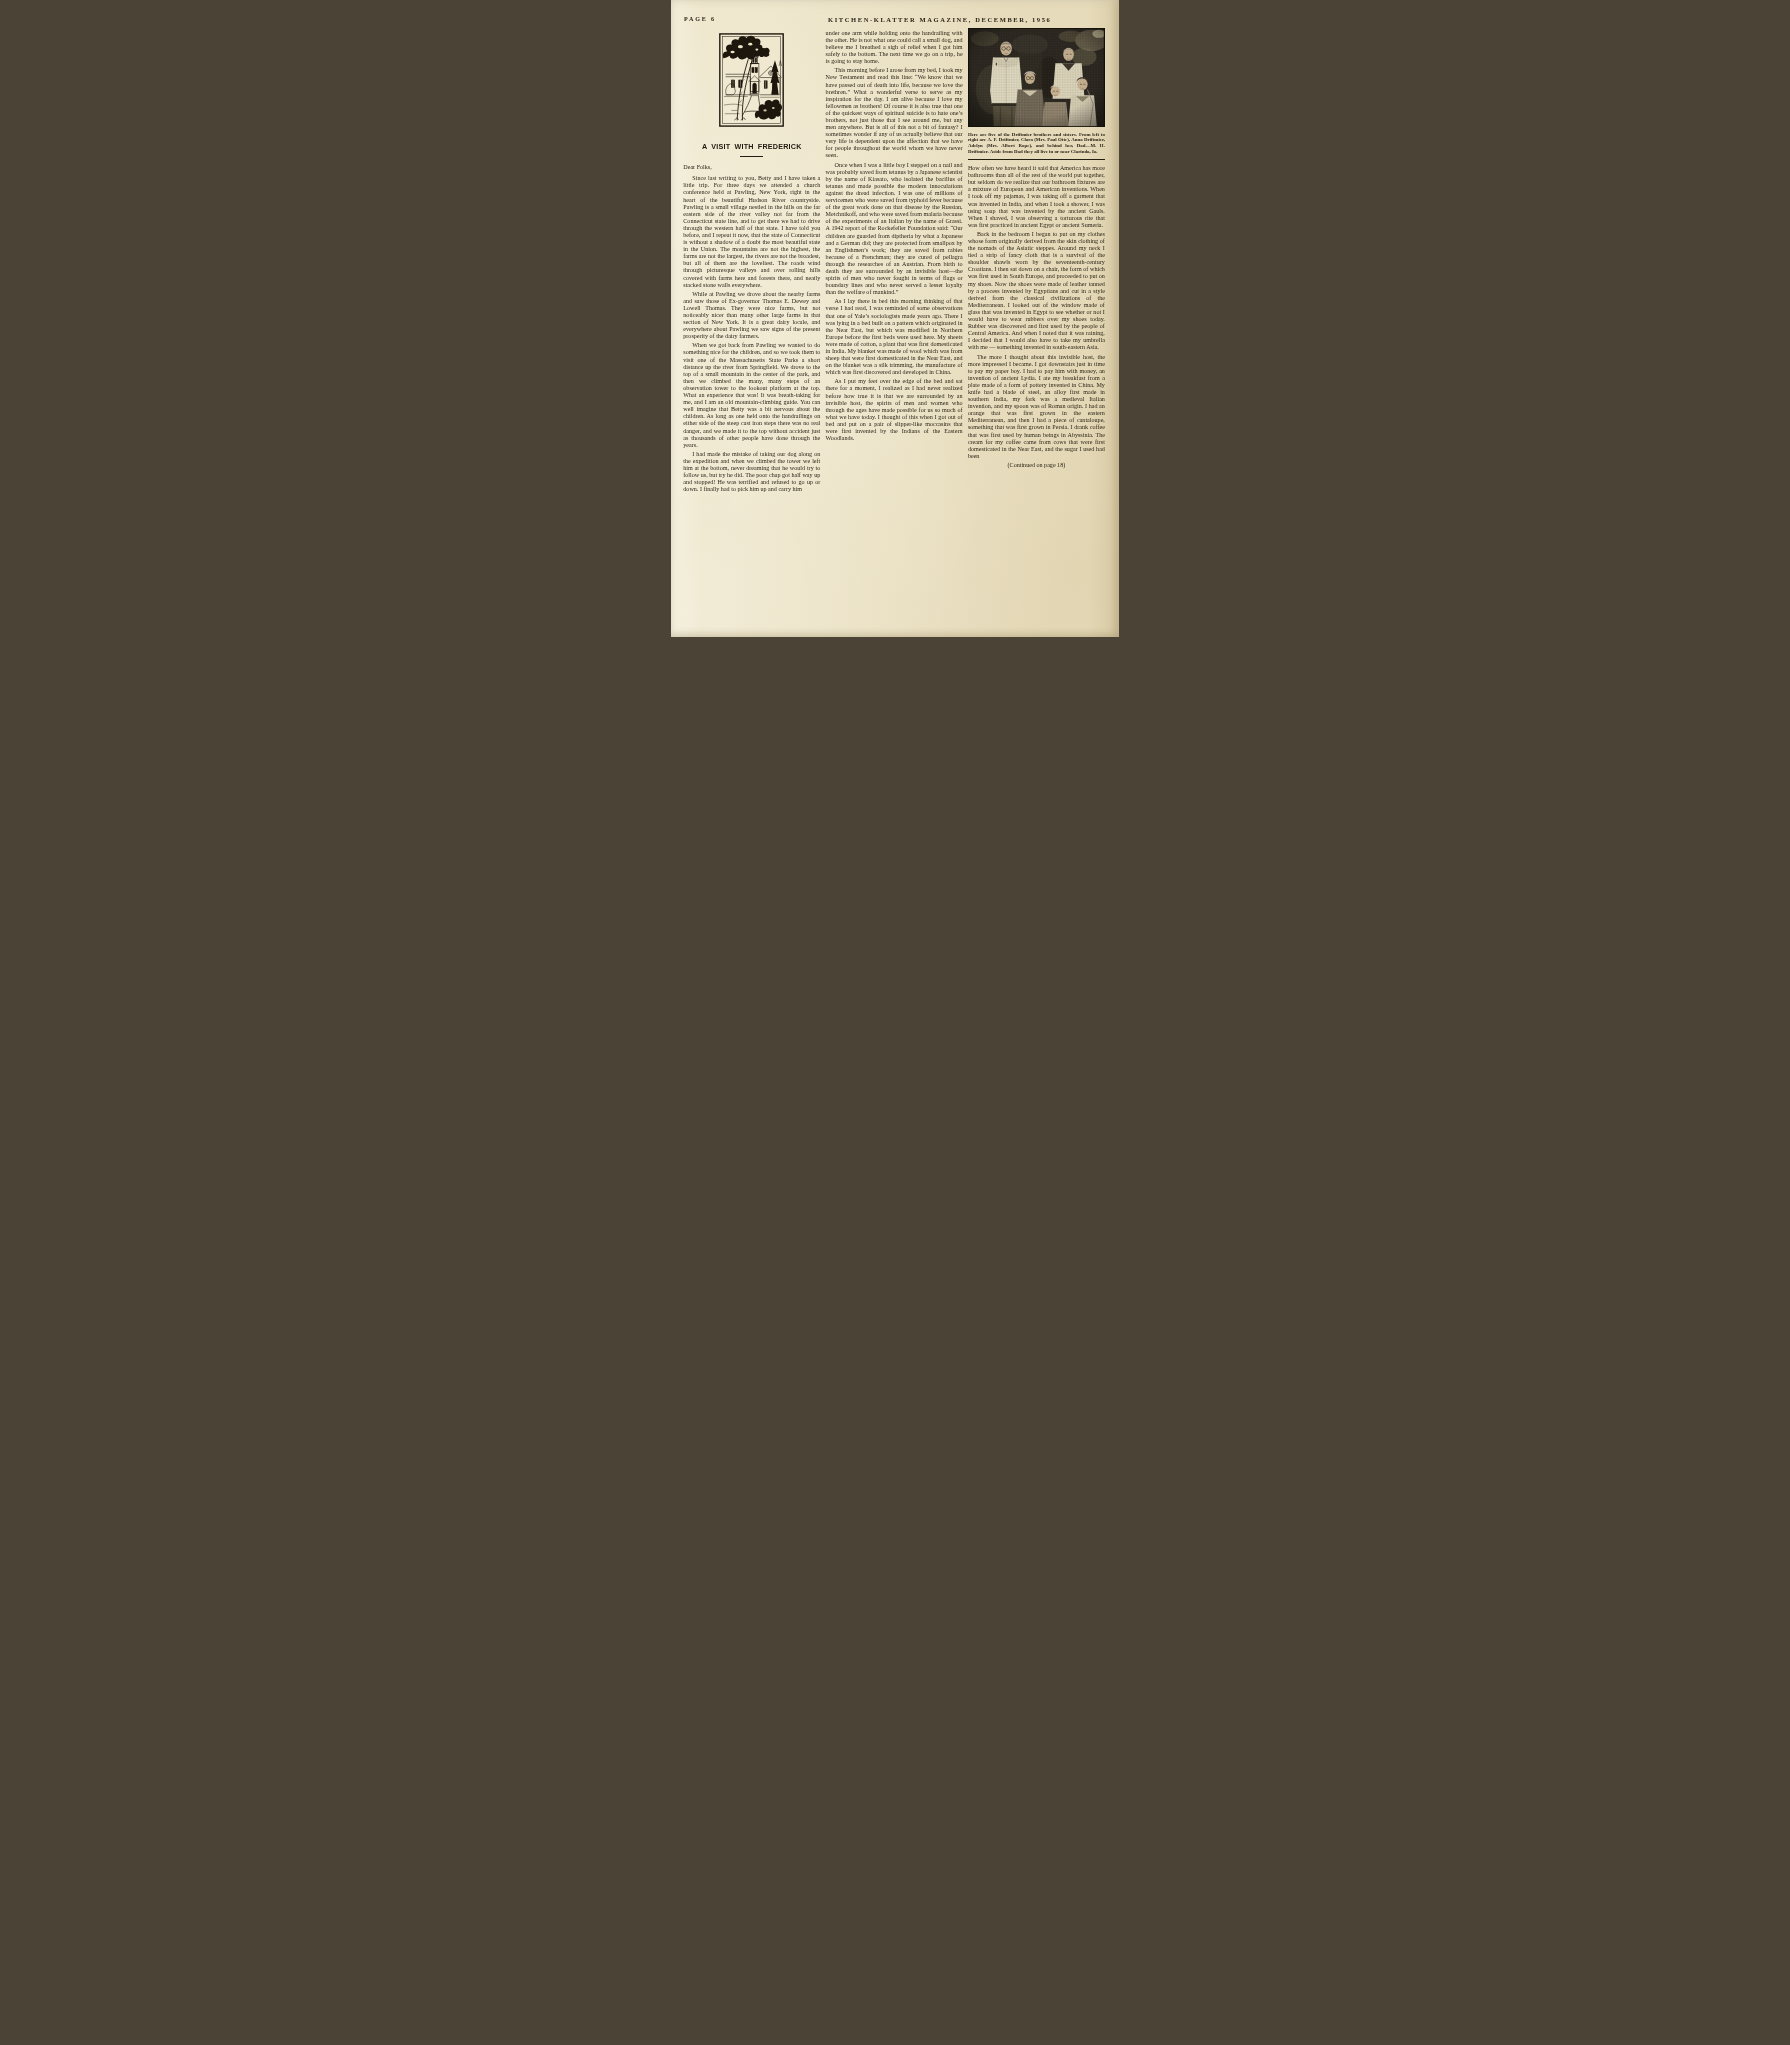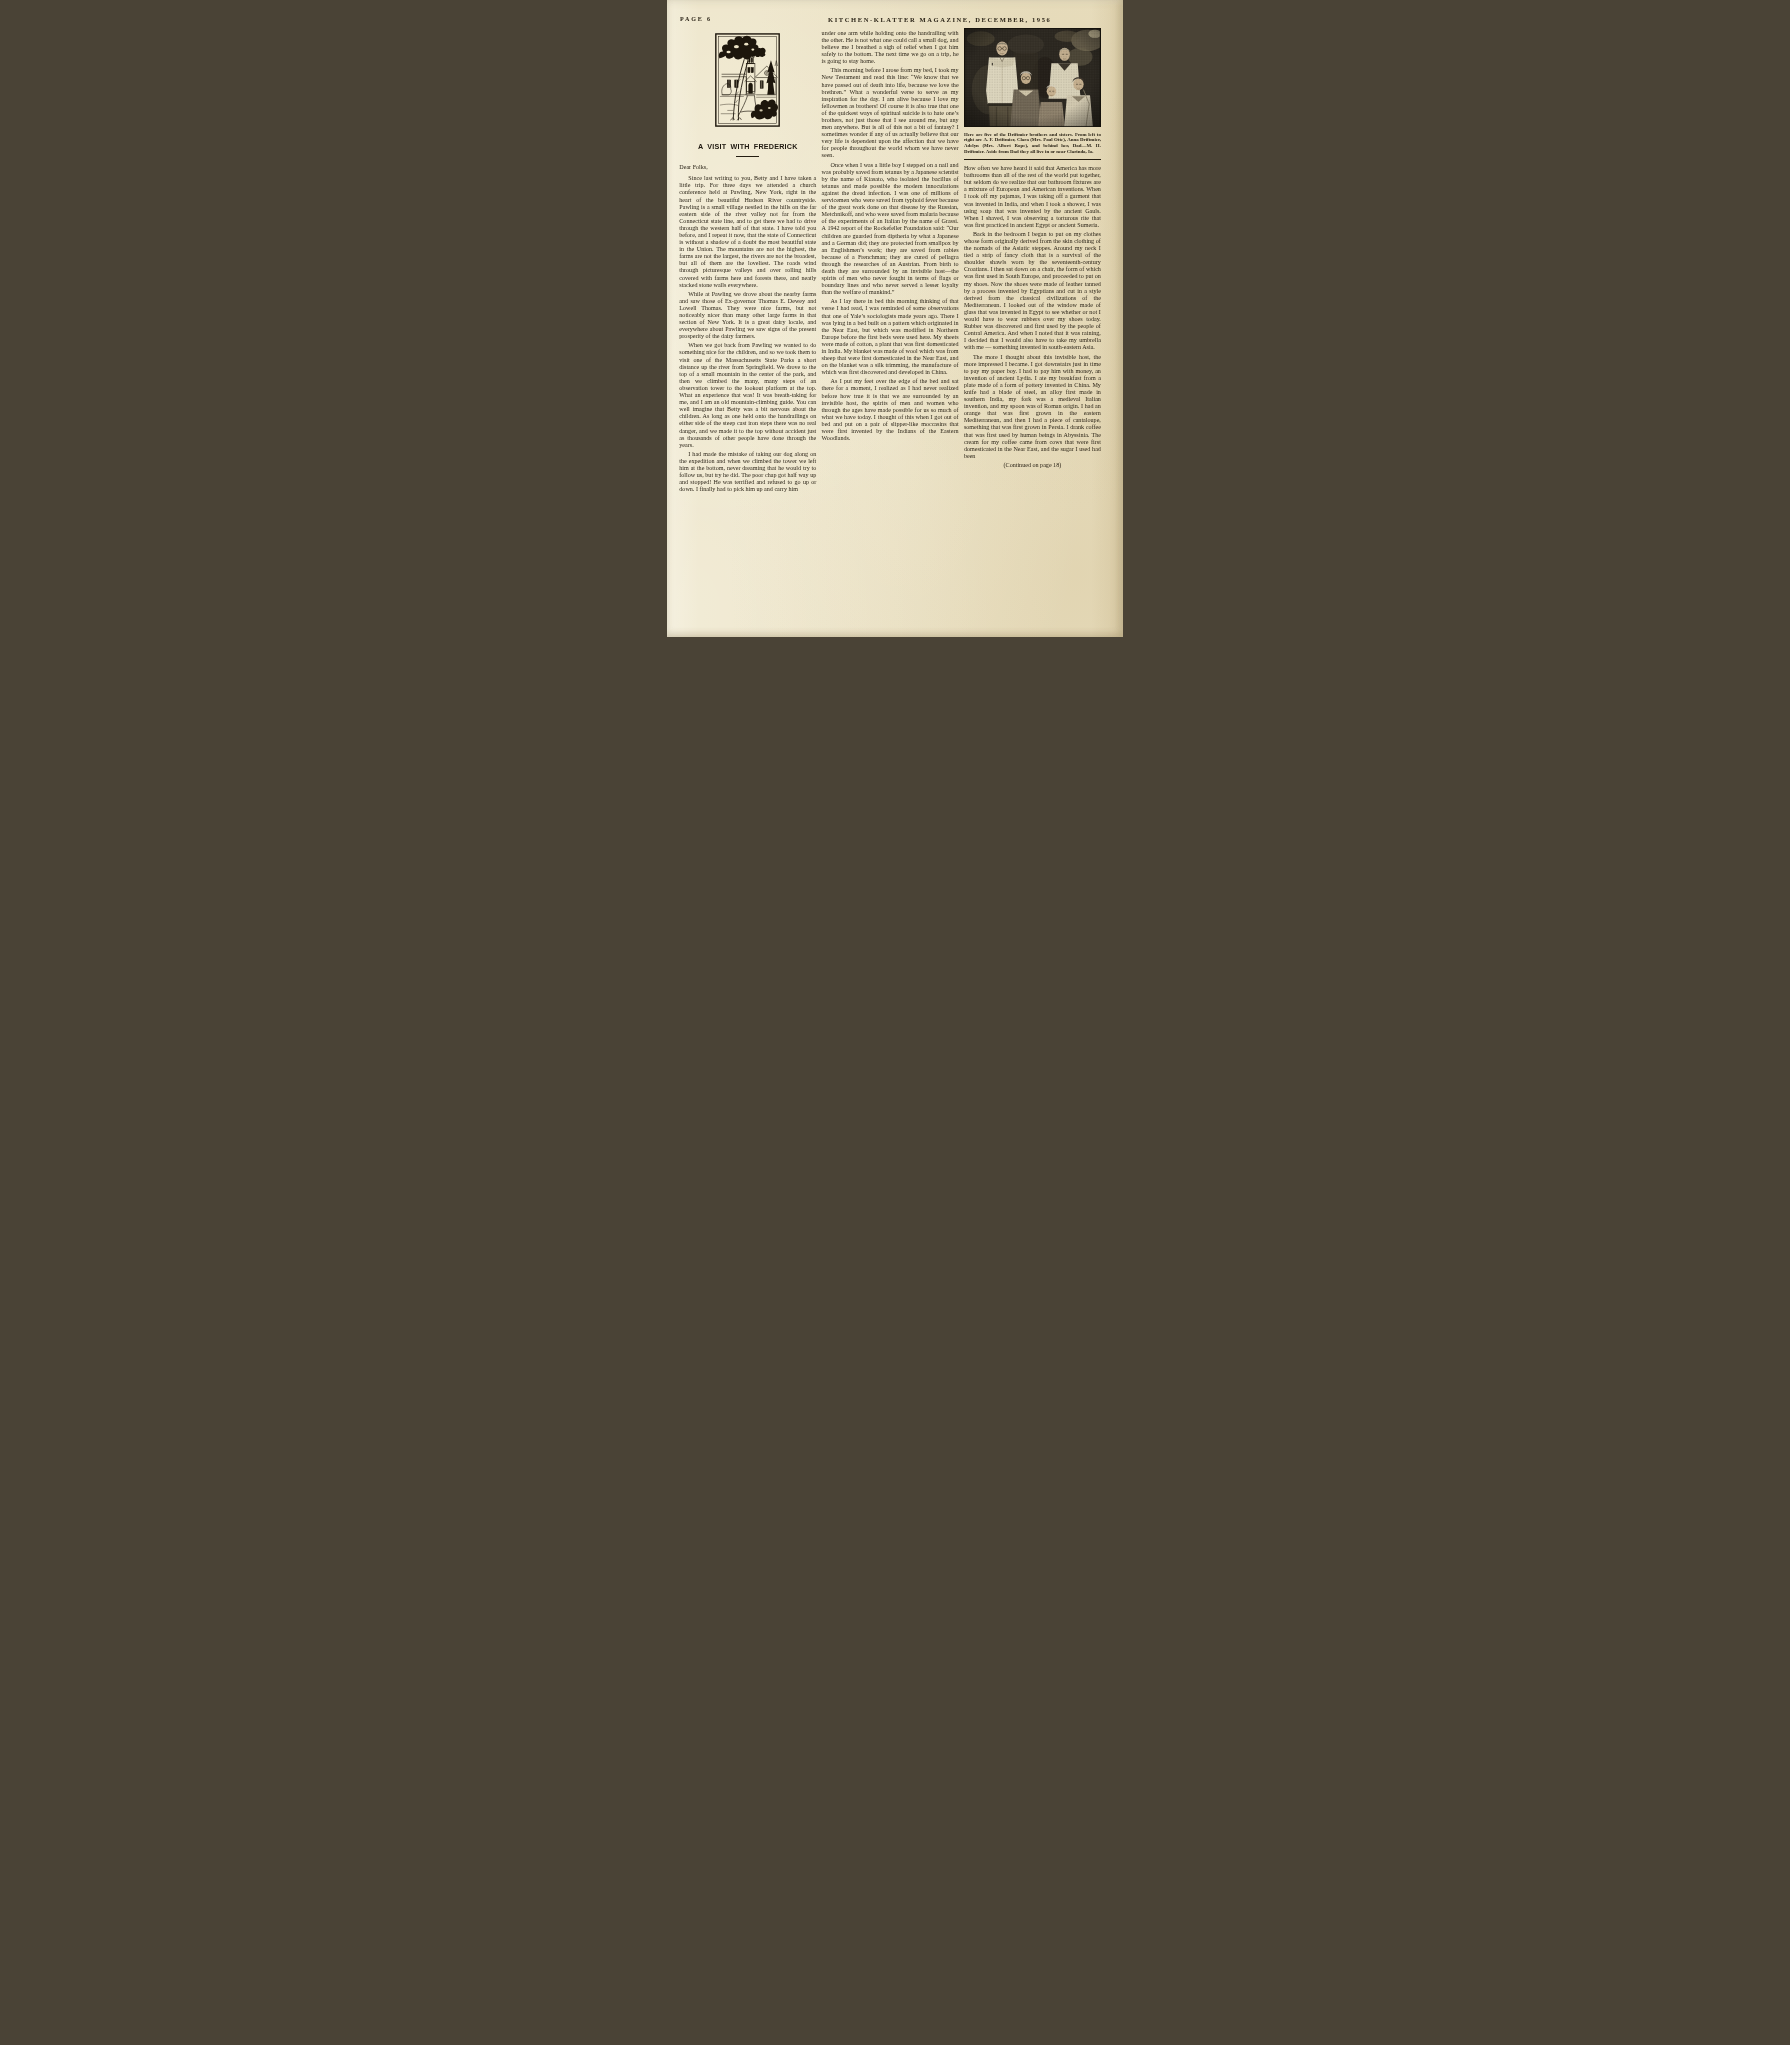--- a/index.html
+++ b/index.html
@@ -9,21 +9,20 @@
     background-image:
       radial-gradient(ellipse at 12% 28%, rgba(255,255,248,0.30), transparent 55%),
       radial-gradient(ellipse at 50% 70%, rgba(255,252,238,0.18), transparent 60%),
       radial-gradient(ellipse at 88% 10%, rgba(206,186,138,0.22), transparent 55%),
       radial-gradient(ellipse at 90% 90%, rgba(198,176,126,0.28), transparent 60%),
       radial-gradient(ellipse at 4% 96%, rgba(255,255,250,0.30), transparent 50%),
       linear-gradient(90deg, rgba(255,255,250,0.28), transparent 7%, transparent 93%, rgba(178,156,108,0.25));
     box-shadow: inset -4.1px 0 9px rgba(120,100,58,0.22), inset 0 -3.3px 7.4px rgba(120,100,58,0.16), inset 0 2.5px 5.7px rgba(255,255,248,0.25);
     font-family:"Liberation Serif", serif;
     color:#261f13;
-    padding-left:8px;
   }
   .header { position:absolute; top:15.5px; left:0; right:0; height:10.6px; }
   .page-label { position:absolute; left:13px; top:0.8px; font-weight:bold; font-size:6.1px; letter-spacing:1.8px; white-space:nowrap; }
   .masthead  { position:absolute; left:101px; right:11.5px; top:0; text-align:center; font-weight:bold; font-size:6.5px; letter-spacing:1.6px; white-space:nowrap; }
   .cols { position:absolute; top:27px; left:12.3px; width:423px; display:flex; gap:5.3px; }
   .col { width:137px; flex:0 0 137px; font-size:6.1px; line-height:7.1px; text-align:justify; }
   .col-mid { padding-top:2.9px; }
   .col-right { padding-top:1.2px; }
   .body-p { text-indent:9px; margin:0 0 2px 0; }
   .body-p.no-indent { text-indent:0; }

